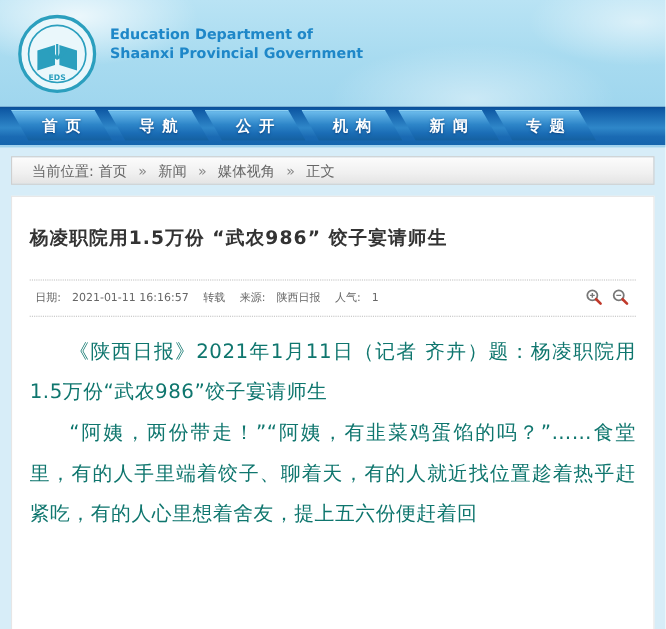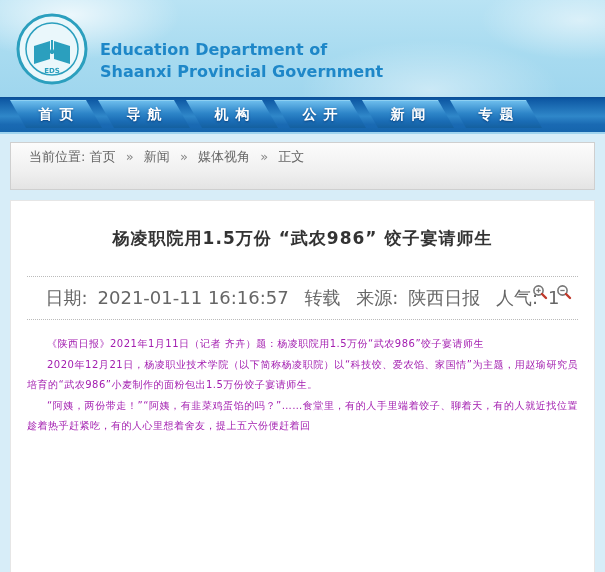--- a/index.html
+++ b/index.html
@@ -19,21 +19,21 @@
   .cloud.c1 { width:220px; height:90px; left:-40px; top:-30px; }
   .cloud.c2 { width:260px; height:100px; left:300px; top:40px; opacity:.6; }
   .cloud.c3 { width:200px; height:80px; left:480px; top:-20px; opacity:.7; }
   .brand { position:absolute; left:16px; top:13px; display:flex; align-items:flex-start; }
   .seal { width:72px; height:72px; flex:0 0 auto; }
   .brand-text { margin-left:12px; padding-top:6px; }
   .site-title {
     color:#1e87c8; font-size:27px; font-weight:bold; letter-spacing:3px;
     line-height:1.1; text-shadow:0 1px 1px rgba(255,255,255,.8);
   }
-  .site-sub { color:#1e87c8; font-size:16px; font-weight:bold; line-height:1.35; margin-top:20px; }
+  .site-sub { color:#1e87c8; font-size:13px; font-weight:bold; line-height:1.35; margin-top:4px; }
 
   
   .nav {
     position:relative; height:37px;
     background:linear-gradient(180deg,#0b4d95 0%,#0f5aa5 8%,#2f87c9 55%,#1a6ab3 78%,#1565ad 100%);
     border-bottom:2px solid #9fd3ee;
     overflow:hidden;
   }
   .nav-inner { position:absolute; left:10px; top:3px; display:flex; height:28px; }
   .nav-tab {
@@ -44,49 +44,49 @@
     color:#fff; font-size:14px; font-weight:bold; letter-spacing:7px;
     text-shadow:0 1px 2px rgba(0,40,90,.6);
     cursor:pointer;
     border-top:1px solid #8ed0f2;
   }
   .nav-tab span { padding-left:7px; }
 
   
   .crumbwrap { padding:8px 10px 0 10px; }
   .breadcrumb {
-    height:48px; line-height:28px;
+    height:26px; line-height:28px;
     background:linear-gradient(180deg,#fcfcfc 0%,#f0f0f0 60%,#e4e4e4 100%);
     border:1px solid #cfcfcf;
     color:#666; font-size:13px; padding-left:18px;
   }
   .breadcrumb a { color:#666; text-decoration:none; cursor:pointer; }
   .crumb-sep { margin:0 6px; color:#888; }
 
   
   .contentwrap { padding:10px 10px 0 10px; }
   .article {
     background:#fff; border:1px solid #e6e6e6;
     min-height:400px; padding:26px 16px 20px 16px;
   }
   .article-title {
-    text-align:center; color:#333; font-size:17px; font-weight:bold;
+    color:#333; font-size:17px; font-weight:bold;
     letter-spacing:1px; margin-bottom:26px;
   }
   .meta-row {
-    position:relative; text-align:center; color:#666; font-size:18px;
+    position:relative; text-align:left; color:#666; font-size:10px;
     padding:9px 0; border-top:1px dotted #bbb; border-bottom:1px dotted #bbb;
     margin-bottom:14px;
   }
   .meta-item { margin:0 5px; }
   .zoom-icons { position:absolute; right:6px; top:7px; display:flex; gap:8px; }
   .zoom-icons svg { cursor:pointer; }
 
   .article-body p {
-    color:#a21caf; font-size:10px; line-height:2.05; text-indent:2em;
+    color:#0f766e; font-size:18px; line-height:2.05; text-indent:2em;
     text-align:justify; letter-spacing:.5px;
   }
 </style>
 </head>
 <body>
 
 <div class="header">
   <div class="cloud c1"></div>
   <div class="cloud c2"></div>
   <div class="cloud c3"></div>
@@ -112,24 +112,24 @@
 
 <div class="nav">
   <div class="nav-inner">
     <div class="nav-tab">
         <span>首页</span>
       </div>
     <div class="nav-tab">
         <span>导航</span>
       </div>
     <div class="nav-tab">
-        <span>机构</span>
+        <span>公开</span>
       </div>
     <div class="nav-tab">
-        <span>公开</span>
+        <span>机构</span>
       </div>
     <div class="nav-tab">
         <span>新闻</span>
       </div>
     <div class="nav-tab">
         <span>专题</span>
       </div>
   </div>
 </div>
 
@@ -165,17 +165,16 @@
         <svg width="16" height="16" viewBox="0 0 16 16">
           <circle cx="6.5" cy="6.5" r="4.6" fill="none" stroke="#777" stroke-width="1.6"></circle>
           <line x1="4.3" y1="6.5" x2="8.7" y2="6.5" stroke="#777" stroke-width="1.3"></line>
           <line x1="10" y1="10" x2="14" y2="14" stroke="#c0392b" stroke-width="2.4" stroke-linecap="round"></line>
         </svg>
       </span>
     </div>
 
     <div class="article-body">
       <p>《陕西日报》2021年1月11日（记者 齐卉）题：杨凌职院用1.5万份“武农986”饺子宴请师生</p>
-      <p>2020年12月21日，杨凌职业技术学院（以下简称杨凌职院）以“科技饺、爱农馅、家国情”为主题，用赵瑜研究员培育的“武农986”小麦制作的面粉包出1.5万份饺子宴请师生。</p>
       <p>“阿姨，两份带走！”“阿姨，有韭菜鸡蛋馅的吗？”……食堂里，有的人手里端着饺子、聊着天，有的人就近找位置趁着热乎赶紧吃，有的人心里想着舍友，提上五六份便赶着回</p>
     </div>
   </div>
 </div>
 
 </body></html>

